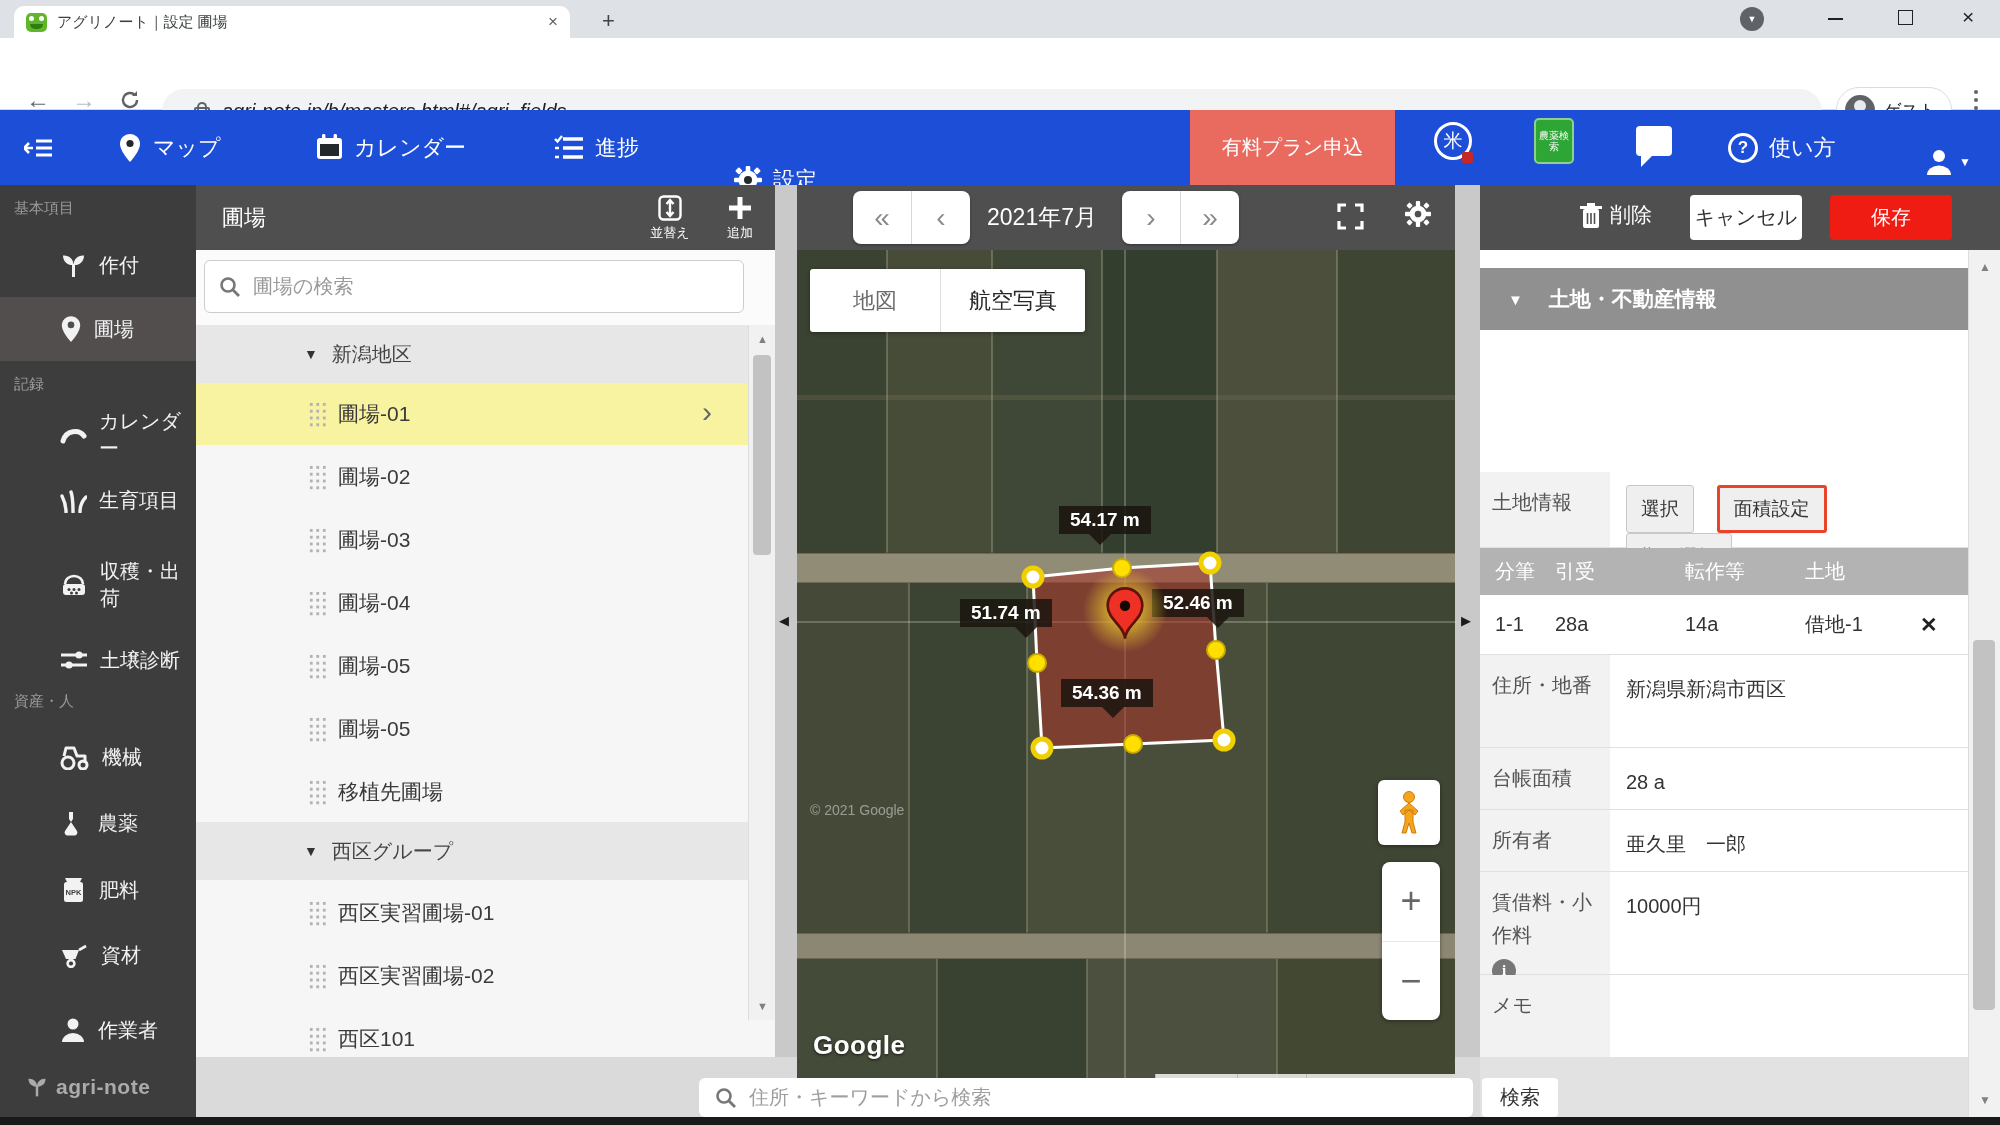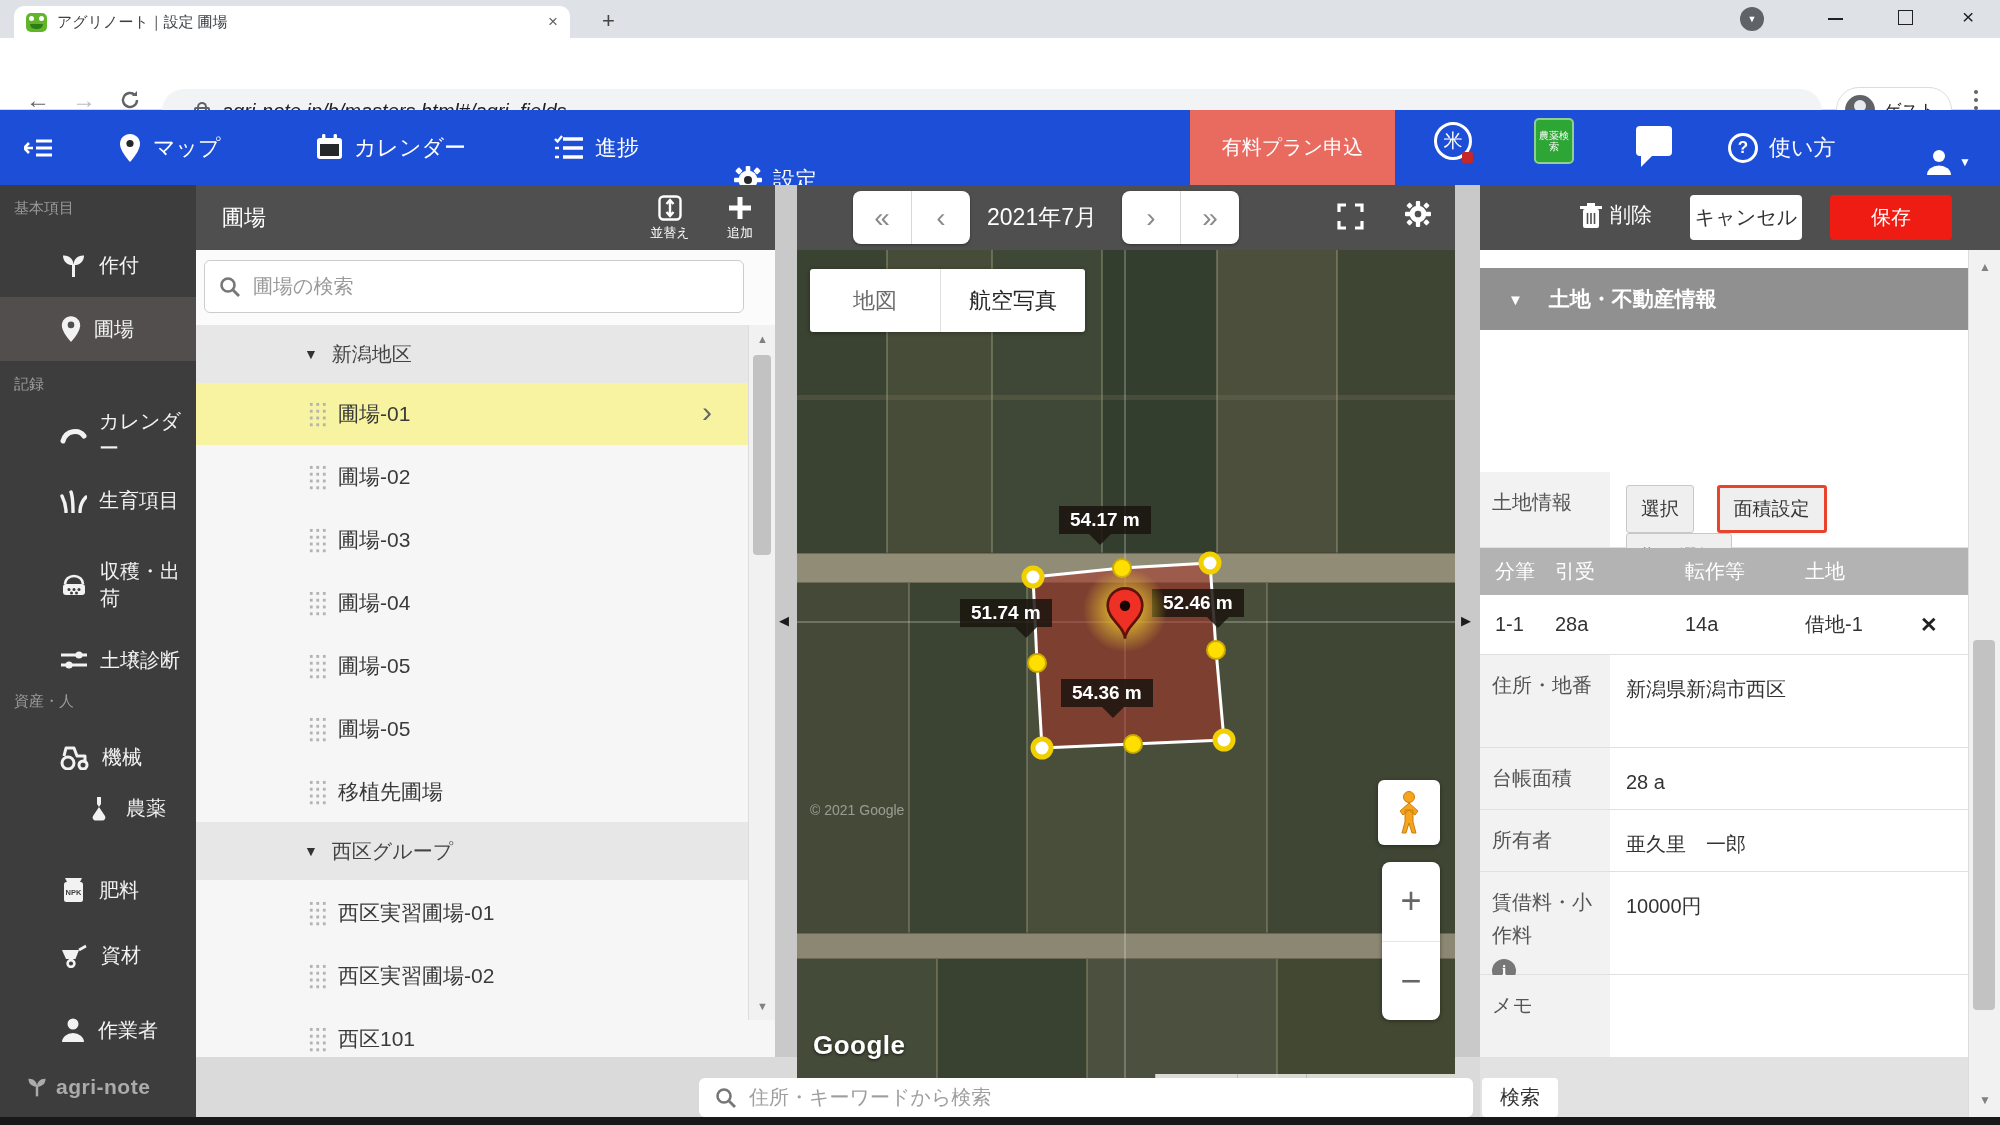--- a/index.html
+++ b/index.html
@@ -300,21 +300,21 @@
     </div>
     <div class="sb-label" style="top:507px;">資産・人</div>
     <div class="sb-item" style="top:543px;">
       <svg width="30" height="26" viewBox="0 0 30 26">
           <circle cx="8" cy="19" r="6" fill="none" stroke="#f2f2f2" stroke-width="3"></circle>
           <circle cx="23" cy="21" r="4" fill="none" stroke="#f2f2f2" stroke-width="3"></circle>
           <path d="M4 12l2-8h8l3 8h8v7" fill="none" stroke="#f2f2f2" stroke-width="3" stroke-linejoin="round"></path>
         </svg>
       <span>機械</span>
     </div>
-    <div class="sb-item" style="top:594px;margin-left:28px;">
+    <div class="sb-item" style="top:609px;">
       <svg width="26" height="27" viewBox="0 0 26 27">
           <path d="M9 1h8M11 2v7l8 12a3 3 0 0 1-2.6 4.5H9.6A3 3 0 0 1 7 21l8-12V2z" fill="#f2f2f2" transform="translate(-2 0)"></path>
         </svg>
       <span>農薬</span>
     </div>
     <div class="sb-item" style="top:676px;">
       <svg width="27" height="27" viewBox="0 0 27 27">
           <rect x="4" y="5" width="19" height="20" rx="2.5" fill="#f2f2f2"></rect>
           <path d="M7 5L5 1h17l-2 4" fill="#f2f2f2"></path>
           <text x="13.5" y="18" font-size="7.5" font-weight="bold" text-anchor="middle" fill="#3d3d3d">NPK</text>

